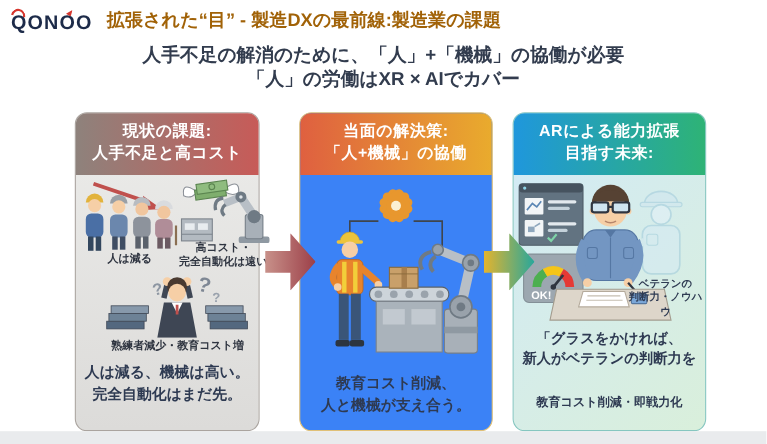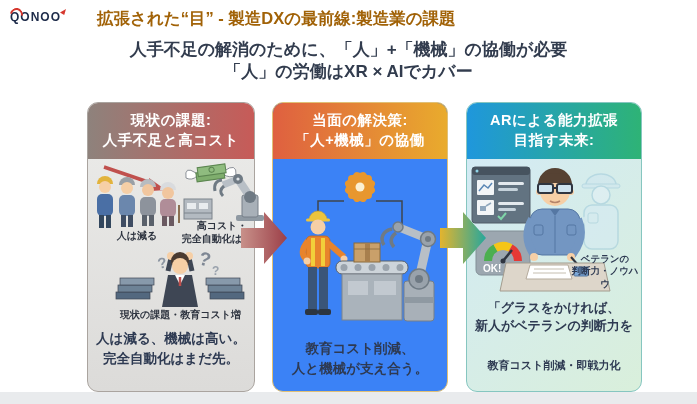--- a/index.html
+++ b/index.html
@@ -1,33 +1,33 @@
 <!DOCTYPE html>
 <html><head>
 <meta charset="utf-8">
 <style>
   html,body{margin:0;padding:0;background:#fff;}
   .slide{position:relative;width:697px;height:404px;background:#ffffff;overflow:hidden;
          font-family:"Liberation Sans","DejaVu Sans",sans-serif;color:#323c4e;}
   
-  .logo{position:absolute;left:10px;top:10px;font-size:12px;font-weight:bold;
+  .logo{position:absolute;left:10px;top:10px;font-size:18px;font-weight:bold;
         letter-spacing:1px;color:#1d2b49;}
   .logo-accent-q{position:absolute;left:0;top:-2px;width:9px;height:9px;border:2.5px solid #d6372e;
         border-radius:50%;border-bottom-color:transparent;border-left-color:transparent;transform:rotate(-35deg);}
   .logo-accent-o{position:absolute;left:50px;top:-1px;width:6px;height:6px;background:#d6372e;
         clip-path:polygon(0 60%,100% 0,70% 100%);}
   .page-title{position:absolute;left:97px;top:8px;font-size:16.5px;font-weight:bold;color:#a16207;}
   .subtitle{position:absolute;left:40px;right:40px;top:39px;text-align:center;
         font-size:17px;font-weight:bold;line-height:1.32;color:#323c4e;}
   
   .panel{position:absolute;top:102px;height:290px;border-radius:11px;box-sizing:border-box;}
   .panel-header{height:56px;border-radius:10px 10px 0 0;display:flex;flex-direction:column;
         justify-content:center;text-align:center;color:#fff;font-weight:bold;font-size:14.5px;
         line-height:1.35;letter-spacing:0.5px;}
-  .panel-1{left:68px;width:168px;background:linear-gradient(#ececea,#dcdbd9);border:1px solid #aaa49f;margin-left:19px;}
+  .panel-1{left:68px;width:168px;background:linear-gradient(#ececea,#dcdbd9);border:1px solid #aaa49f;}
   .panel-1 .panel-header{background:linear-gradient(90deg,#8e827c,#c75b58);}
   .panel-2{left:272px;width:176px;background:#3b82f6;border:1px solid #e0c077;}
   .panel-2 .panel-header{background:linear-gradient(90deg,#df6040,#e9ab2d);}
   .panel-3{left:466px;width:176px;background:linear-gradient(135deg,#d2eaf8,#d9efdb);border:1px solid #86c6c0;}
   .panel-3 .panel-header{background:linear-gradient(90deg,#1f97dc,#2eb376);}
   .illu{position:absolute;}
   .caption{position:absolute;font-size:10px;font-weight:bold;color:#2e3440;
         text-align:center;line-height:1.3;}
   .summary{position:absolute;left:0;right:0;text-align:center;font-weight:bold;
         color:#2e3a52;font-size:13.5px;line-height:1.5;}
@@ -134,21 +134,21 @@
       <line x1="54" y1="22" x2="57" y2="9" stroke="#3e4654" stroke-width="5"></line>
       <line x1="78" y1="22" x2="75" y2="9" stroke="#3e4654" stroke-width="5"></line>
       <circle cx="57" cy="7" r="4" fill="#f6cfa6"></circle>
       <circle cx="75" cy="7" r="4" fill="#f6cfa6"></circle>
       <circle cx="66" cy="12" r="9" fill="#4a3a30"></circle>
       <circle cx="66" cy="17" r="8" fill="#f6cfa6"></circle>
       <path d="M54 26 L78 26 L84 58 L48 58 Z" fill="#3e4654"></path>
       <path d="M61 26 L71 26 L66 36 Z" fill="#fff"></path>
       <line x1="66" y1="28" x2="66" y2="37" stroke="#c0504d" stroke-width="2.5"></line>
     </svg>
-    <div class="caption" style="left:10px;top:205px;width:165px;">現状の課題・教育コスト増</div>
+    <div class="caption" style="left:10px;top:205px;width:165px;">熟練者減少・教育コスト増</div>
 
     <div class="summary" style="top:226px;">
       <div>人は減る、機械は高い。</div>
       <div>完全自動化はまだ先。</div>
     </div>
   </section>
 
   <section class="panel panel-2">
     <div class="panel-header">
       <div>当面の解決策:</div>

